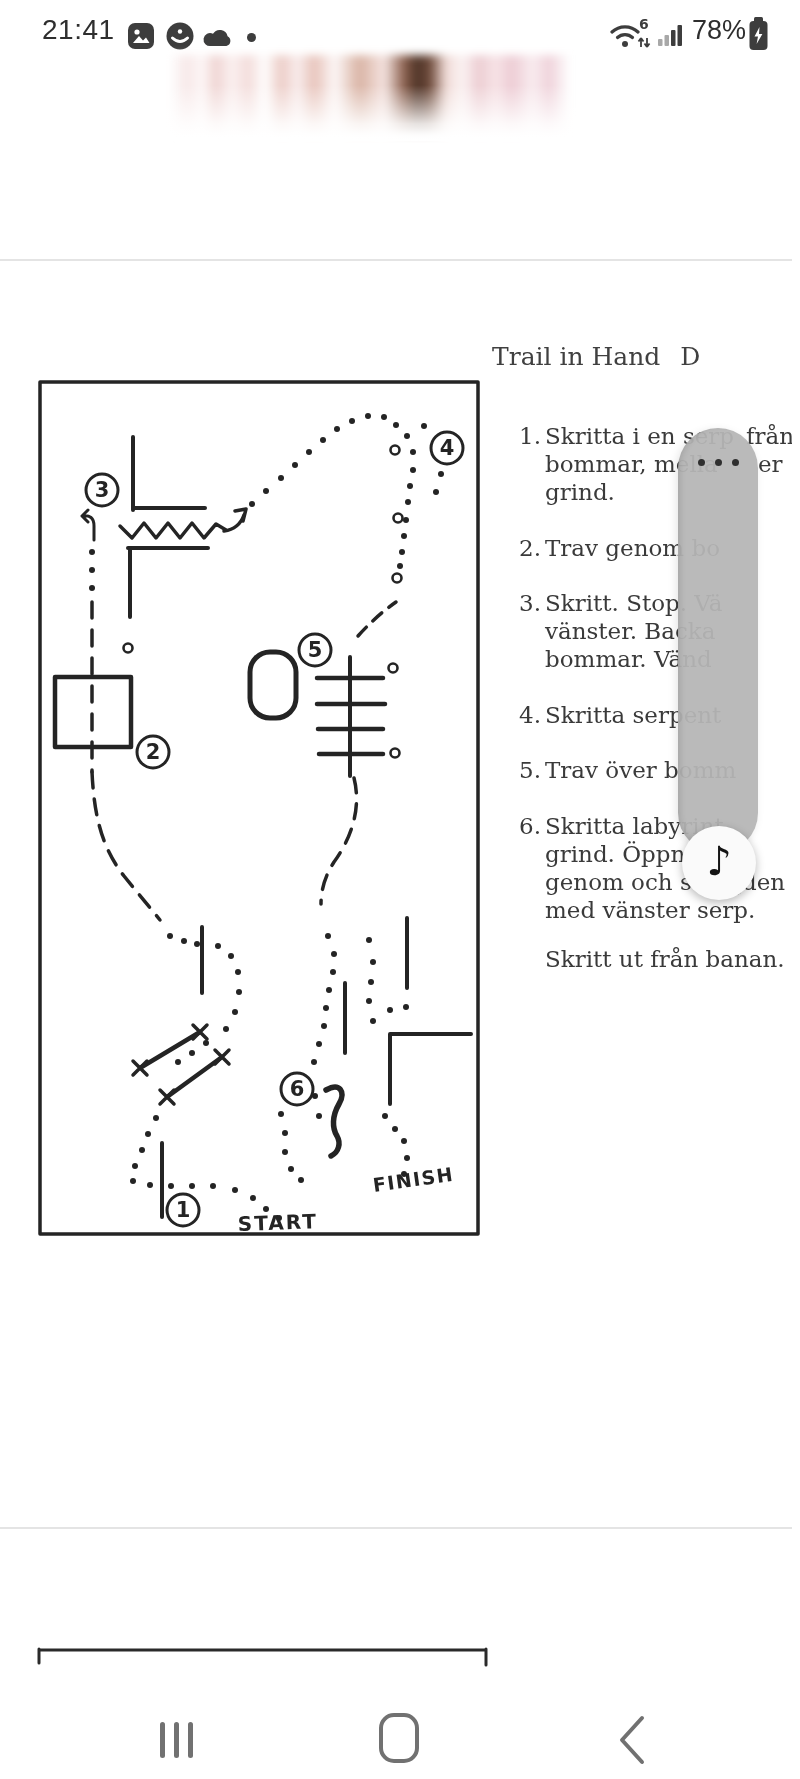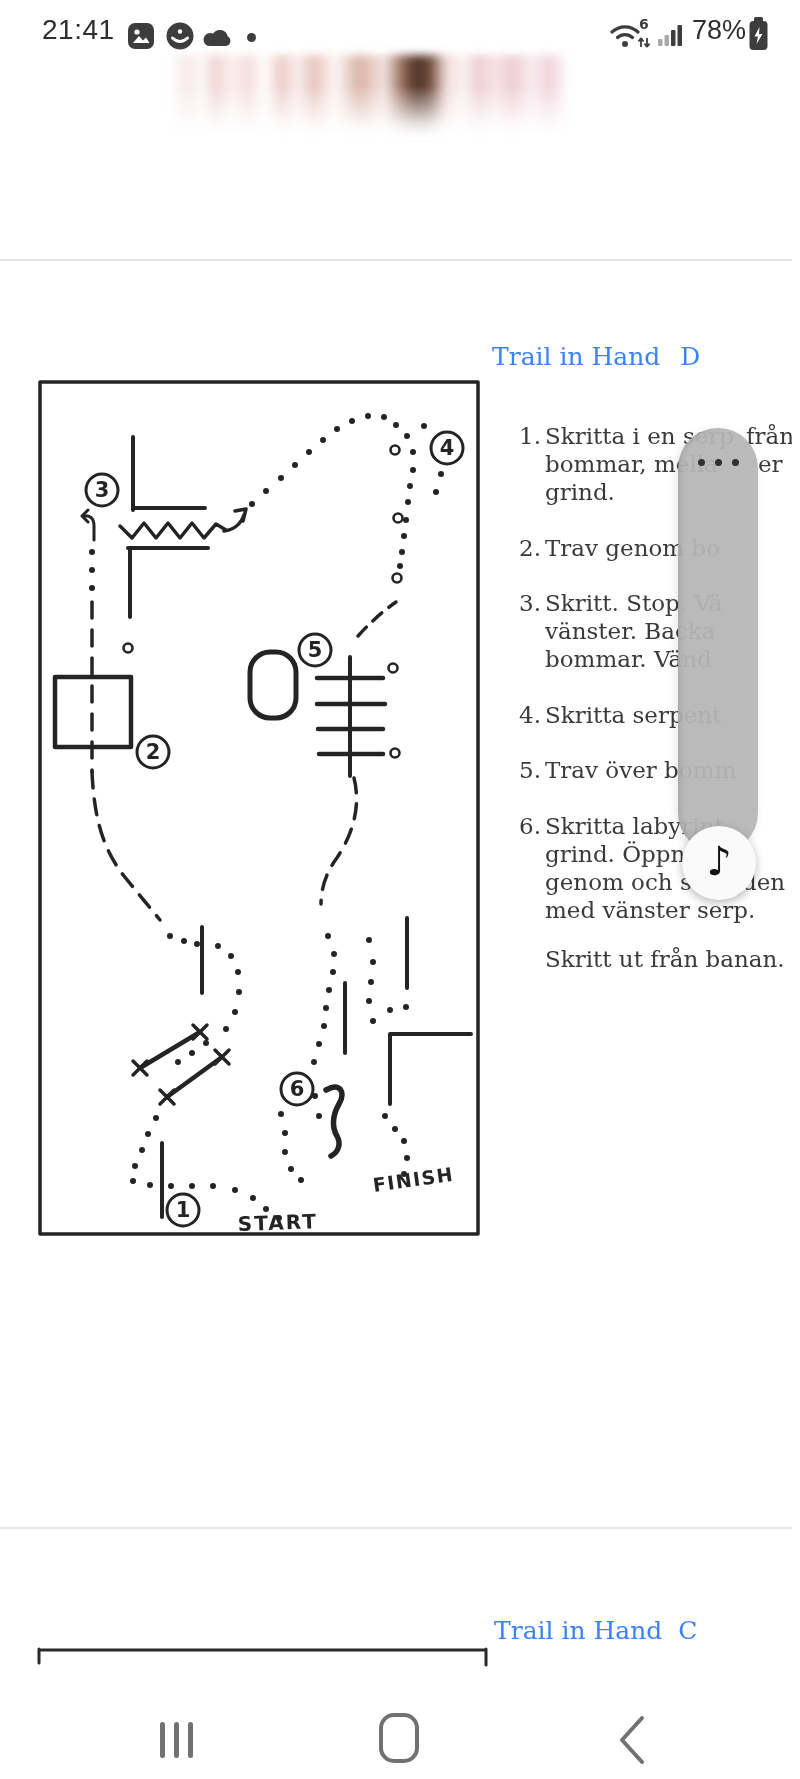--- a/index.html
+++ b/index.html
@@ -13,21 +13,21 @@
   .photo{left:170px;top:55px;width:412px;height:78px;filter:blur(4px);
     background:linear-gradient(90deg,
       #ffffff 0%,#f7e8e8 4%,#fdf7f7 8%,#efd4d2 11%,#fbf1f1 15%,#f3dcda 19%,#ffffff 23%,
       #ecccc6 27%,#f9eeee 31%,#e7c3ba 35%,#fdf8f8 40%,#d9b3a4 46%,#f5e4e1 52%,
       #8a5f4d 57%,#4e3428 60%,#6e4a3a 63%,#f1dcd8 67%,#fbf3f3 71%,#eccdd2 75%,
       #f7e4e7 79%,#edccd4 83%,#f9edf0 88%,#efd2da 92%,#ffffff 97%);}
   .photo-fade{left:150px;top:55px;width:452px;height:86px;
     background:linear-gradient(180deg,rgba(255,255,255,0) 0%,rgba(255,255,255,0) 35%,rgba(255,255,255,.85) 80%,#fff 100%);}
   .divider{left:0;width:800px;height:2px;background:#e4e4e4;}
   
-  .title{font-size:25px;color:#3b82f6;white-space:nowrap;}
+  .title{font-size:25px;color:#404040;white-space:nowrap;}
   .title .variant{margin-left:20px;}
   .ins{font-size:23px;line-height:28px;white-space:nowrap;z-index:20;}
   .ins-num{width:30px;text-align:right;}
   .outro{font-size:23px;white-space:nowrap;z-index:20;}
   
   .pill{left:678px;top:428px;width:80px;height:425px;border-radius:40px;
         background:rgba(182,182,182,.94);z-index:40;
         box-shadow:inset 5px 0 6px -3px rgba(0,0,0,.12), -2px 2px 8px rgba(0,0,0,.10);}
   .pill-dots{left:698px;top:459px;width:44px;display:flex;gap:10px;z-index:42;}
   .pill-dots i{width:7px;height:7px;border-radius:50%;background:#2f2f2f;}
@@ -307,24 +307,20 @@
       <i></i>
       <i></i>
       <i></i>
     </div>
   <div class="abs music-fab">
     <span>♪</span>
   </div>
 
   <div class="abs divider" style="top:1527px;"></div>
 
-  <div class="abs title" style="left:494px;top:1616px;">
-    <span>Trail in Hand</span>
-    <span style="margin-left:8px;">C</span>
-  </div>
   <svg class="abs line2" width="454" height="22">
     <path d="M3 4 L450 4 M3 3 L3 17 M450 3 L450 19" stroke="#2a2a2a" stroke-width="3" fill="none" stroke-linecap="round"></path>
   </svg>
 
   <div class="abs nav-recents">
       <i></i>
       <i></i>
       <i></i>
     </div>
   <div class="abs nav-home"></div>

